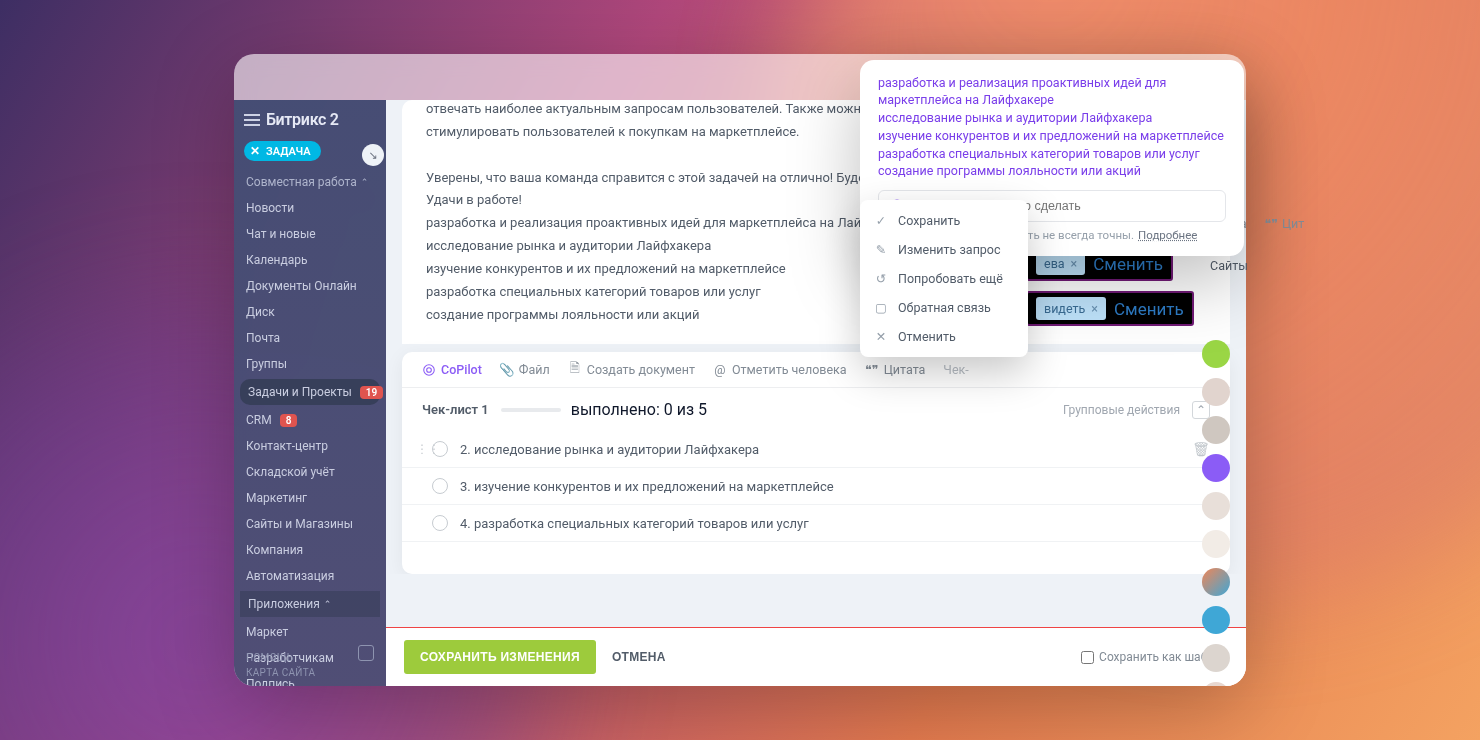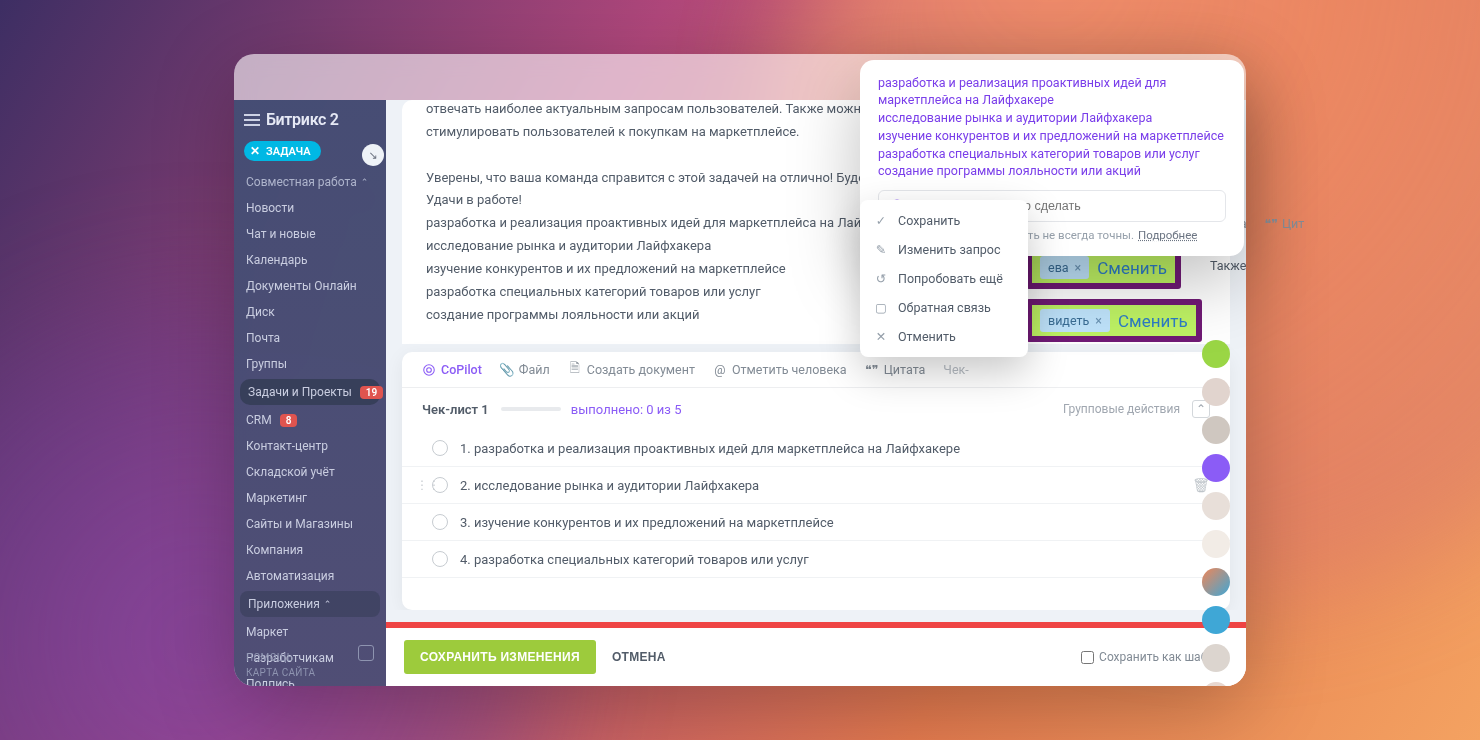--- a/index.html
+++ b/index.html
@@ -62,36 +62,36 @@
 .editor-card { background:#fff; border-radius:10px; margin-top: 8px; padding: 0; box-shadow: 0 4px 20px rgba(0,0,0,0.06);}
 .toolbar { display:flex; align-items:center; padding: 10px 20px; gap: 18px; color:#828b95; font-size:12.5px; border-bottom:1px solid #edeef0;}
 .toolbar .tb-item { display:flex; align-items:center; gap:5px; cursor:pointer;}
 .tb-item.copilot { color:#8b5cf6; font-weight:500;justify-content:flex-end;}
 .tb-icon { width:14px; height:14px; display:inline-flex; align-items:center; justify-content:center;}
 
 
 .cl-head { display:flex; align-items:center; padding: 12px 20px; color:#525c69;}
 .cl-title { font-weight:600; font-size:13px; margin-right:12px;}
 .cl-prog-bar { width:60px; height:4px; background:#e8eaed; border-radius:2px; margin-right:10px;}
-.cl-prog-txt { font-size:13px; color:#8b5cf6;}
+.cl-prog-txt { font-size:16px; color:#0f172a;}
 .cl-head-right { margin-left:auto; display:flex; align-items:center; gap:12px; color:#a0a7b0; font-size:12px;}
 .cl-head-right .caret { border:1px solid #d3d7db; border-radius:3px; width:18px; height:18px; display:flex; align-items:center; justify-content:center;}
 
 .cl-row { display:flex; align-items:center; padding: 10px 20px 10px 14px; border-bottom:1px solid #f0f2f4; font-size:13px; color:#525c69;}
 .cl-row:last-child { border-bottom:none;}
 .cl-handle { width:12px; margin-right:4px; color:#c7ccd1; font-size:12px; cursor:grab; visibility:hidden;}
 .cl-row.hovered .cl-handle { visibility:visible;}
 .cl-chk { width:16px; height:16px; border:1.5px solid #c7ccd1; border-radius:50%; margin-right:12px; flex-shrink:0;}
 .cl-text { flex:1;}
 .cl-del { color:#bfc5ca; cursor:pointer; font-size:14px; visibility:hidden;}
 .cl-row.hovered .cl-del { visibility:visible;}
 .cl-foot { display:flex; padding: 14px 20px 18px 20px; font-size:12.5px;}
 
 
-.bottom-bar { background:#fff; padding: 12px 18px; display:flex; align-items:center; border-top:6px solid #ef4444; }
+.bottom-bar { background:#fff; padding: 12px 18px; display:flex; align-items:center; border-top:1px solid #ef4444; }
 .btn-save { background:#9dcb3c; color:#fff; border:none; border-radius:3px; padding:10px 16px; font-size:12px; font-weight:700; letter-spacing:0.3px; cursor:pointer;}
 .btn-cancel { background:none; border:none; color:#525c69; font-size:12px; font-weight:700; margin-left:16px; cursor:pointer; letter-spacing:0.3px;}
 .save-tpl { margin-left:auto; font-size:12px; color:#828b95; display:flex; align-items:center;}
 .save-tpl input { margin-right:5px;}
 .avatar-col-inner { position:absolute; right: 16px; top: 240px; display:flex; flex-direction:column; gap:10px;}
 .av { width:28px; height:28px; border-radius:50%; background:#d1d6dc; border: 0px solid rgba(0,0,0,0.05);}
 .av.a1{background:#9ad645;} .av.a2{background:#e1d4ce;} .av.a3{background:#cfc7c0;} .av.a4{background:#8b5cf6;}
 .av.a5{background:#e8dfd9;} .av.a6{background:#f2ece6;} .av.a7{background: linear-gradient(135deg,#f08657,#3fa7d6);}
 .av.a8{background:#3fa7d6;} .av.a9{background:#dcd5cf;} .av.a10{background:#e8d7cf;}
 
@@ -116,21 +116,21 @@
 }
 .ctx .ci { display:flex; align-items:center; gap:10px; padding:7px 14px; cursor:pointer;}
 .ctx .ci .ico { width:14px; color:#96a0ab; display:inline-flex; justify-content:center;}
 
 
 .ghost-bar { position:absolute; left:1028px; top:213px; z-index:10; display:flex; gap:18px; color:#828b95; font-size:12.5px; align-items:center;}
 .chips-behind { position:absolute; left:1026px; top:246px; z-index:10; display:flex; flex-direction:column; gap:10px;}
 .chip-row { display:flex; align-items:center; gap:10px;}
 .chip { background:#bfe3fb; color:#3a6d95; padding:4px 8px; border-radius:3px; font-size:12.5px; display:flex; align-items:center;}
 .chip .x { margin-left:6px; color:#6a93b3; cursor:pointer;}
-.chip-field { border:6px solid #701a75; border-radius:3px; padding:4px 8px; background:#bef264; display:flex; align-items:center;}
+.chip-field { border:2px solid #701a75; border-radius:3px; padding:4px 8px; background:#000000; display:flex; align-items:center;}
 .change-link { color:#2e7cc6; font-size:17px; cursor:pointer;}
 .setter-label { position:absolute; left:1210px; top:258px; font-size:12.5px; color:#525c69; z-index:10;}
 </style>
 </head>
 <body>
 
 <div class="bg-curve-2"></div>
 <div class="bg-curve-1"></div>
 
 <div class="window">
@@ -194,21 +194,21 @@
         </div>
       <div class="sb-item">
           <span>Сайты и Магазины</span>
         </div>
       <div class="sb-item">
           <span>Компания</span>
         </div>
       <div class="sb-item">
           <span>Автоматизация</span>
         </div>
-      <div class="sb-item" style="background:rgba(55,62,88,0.6);border-radius:8px;margin:2px 6px;padding-left:8px;">
+      <div class="sb-item" style="background:rgba(55,62,88,0.6);border-radius:0;margin:2px 6px;padding-left:8px;">
         <span>Приложения</span>
           <span class="caret" style="font-size:9px;margin-left:4px;">⌃</span>
       </div>
       <div class="sb-item">
           <span>Маркет</span>
         </div>
       <div class="sb-item">
           <span>Разработчикам</span>
         </div>
       <div class="sb-item">
@@ -273,26 +273,20 @@
           <div class="cl-head">
             <span class="cl-title">Чек-лист 1</span>
             <span class="cl-prog-bar"></span>
             <span class="cl-prog-txt">выполнено: 0 из 5</span>
             <div class="cl-head-right">
               <span>Групповые действия</span>
               <span class="caret">⌃</span>
             </div>
           </div>
 
-          <div class="cl-row">
-            <span class="cl-handle">⋮⋮</span>
-            <span class="cl-chk"></span>
-            <span class="cl-text"><span>1.</span> <span>разработка и реализация проактивных идей для маркетплейса на Лайфхакере</span></span>
-            <span class="cl-del">🗑</span>
-          </div>
           <div class="cl-row hovered">
             <span class="cl-handle">⋮⋮</span>
             <span class="cl-chk"></span>
             <span class="cl-text"><span>2.</span> <span>исследование рынка и аудитории Лайфхакера</span></span>
             <span class="cl-del">🗑</span>
           </div>
           <div class="cl-row">
             <span class="cl-handle">⋮⋮</span>
             <span class="cl-chk"></span>
             <span class="cl-text"><span>3.</span> <span>изучение конкурентов и их предложений на маркетплейсе</span></span>
@@ -370,21 +364,21 @@
     <div class="chip-field">
       <span class="chip">
           <span>видеть</span>
           <span class="x">×</span>
         </span>
       <span style="width:8px"></span>
       <span class="change-link">Сменить</span>
     </div>
   </div>
 </div>
-<div class="setter-label">Также</div>
+<div class="setter-label">Сайты</div>
 
 <div class="popup">
   <div class="gen-lines">
     <p>разработка и реализация проактивных идей для маркетплейса на Лайфхакере</p>
     <p>исследование рынка и аудитории Лайфхакера</p>
     <p>изучение конкурентов и их предложений на маркетплейсе</p>
     <p>разработка специальных категорий товаров или услуг</p>
     <p>создание программы лояльности или акций</p>
   </div>
   <div class="input-row">

